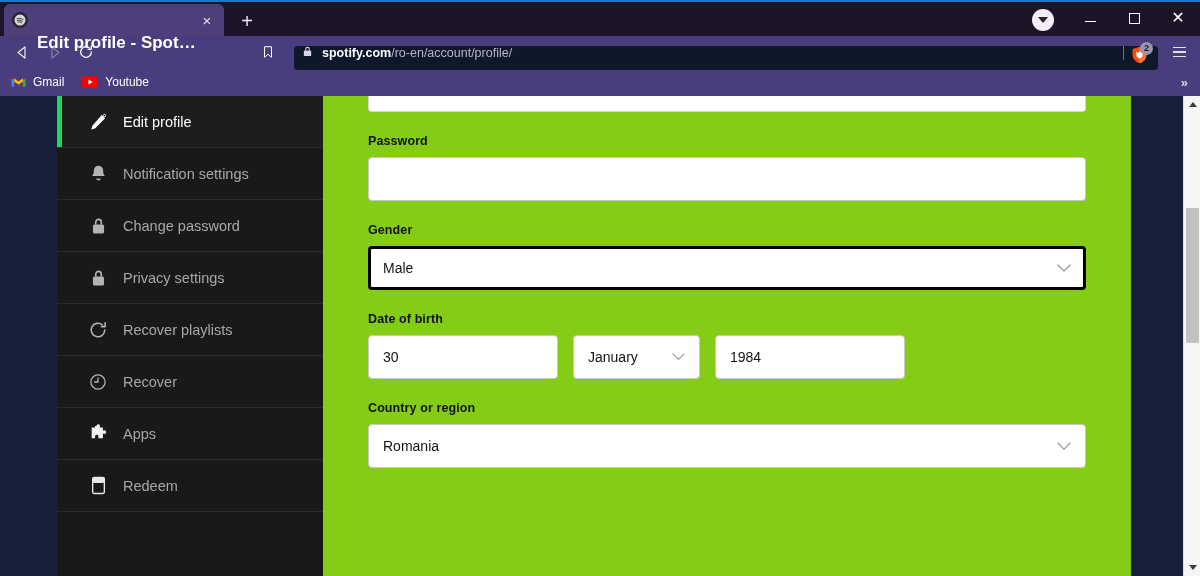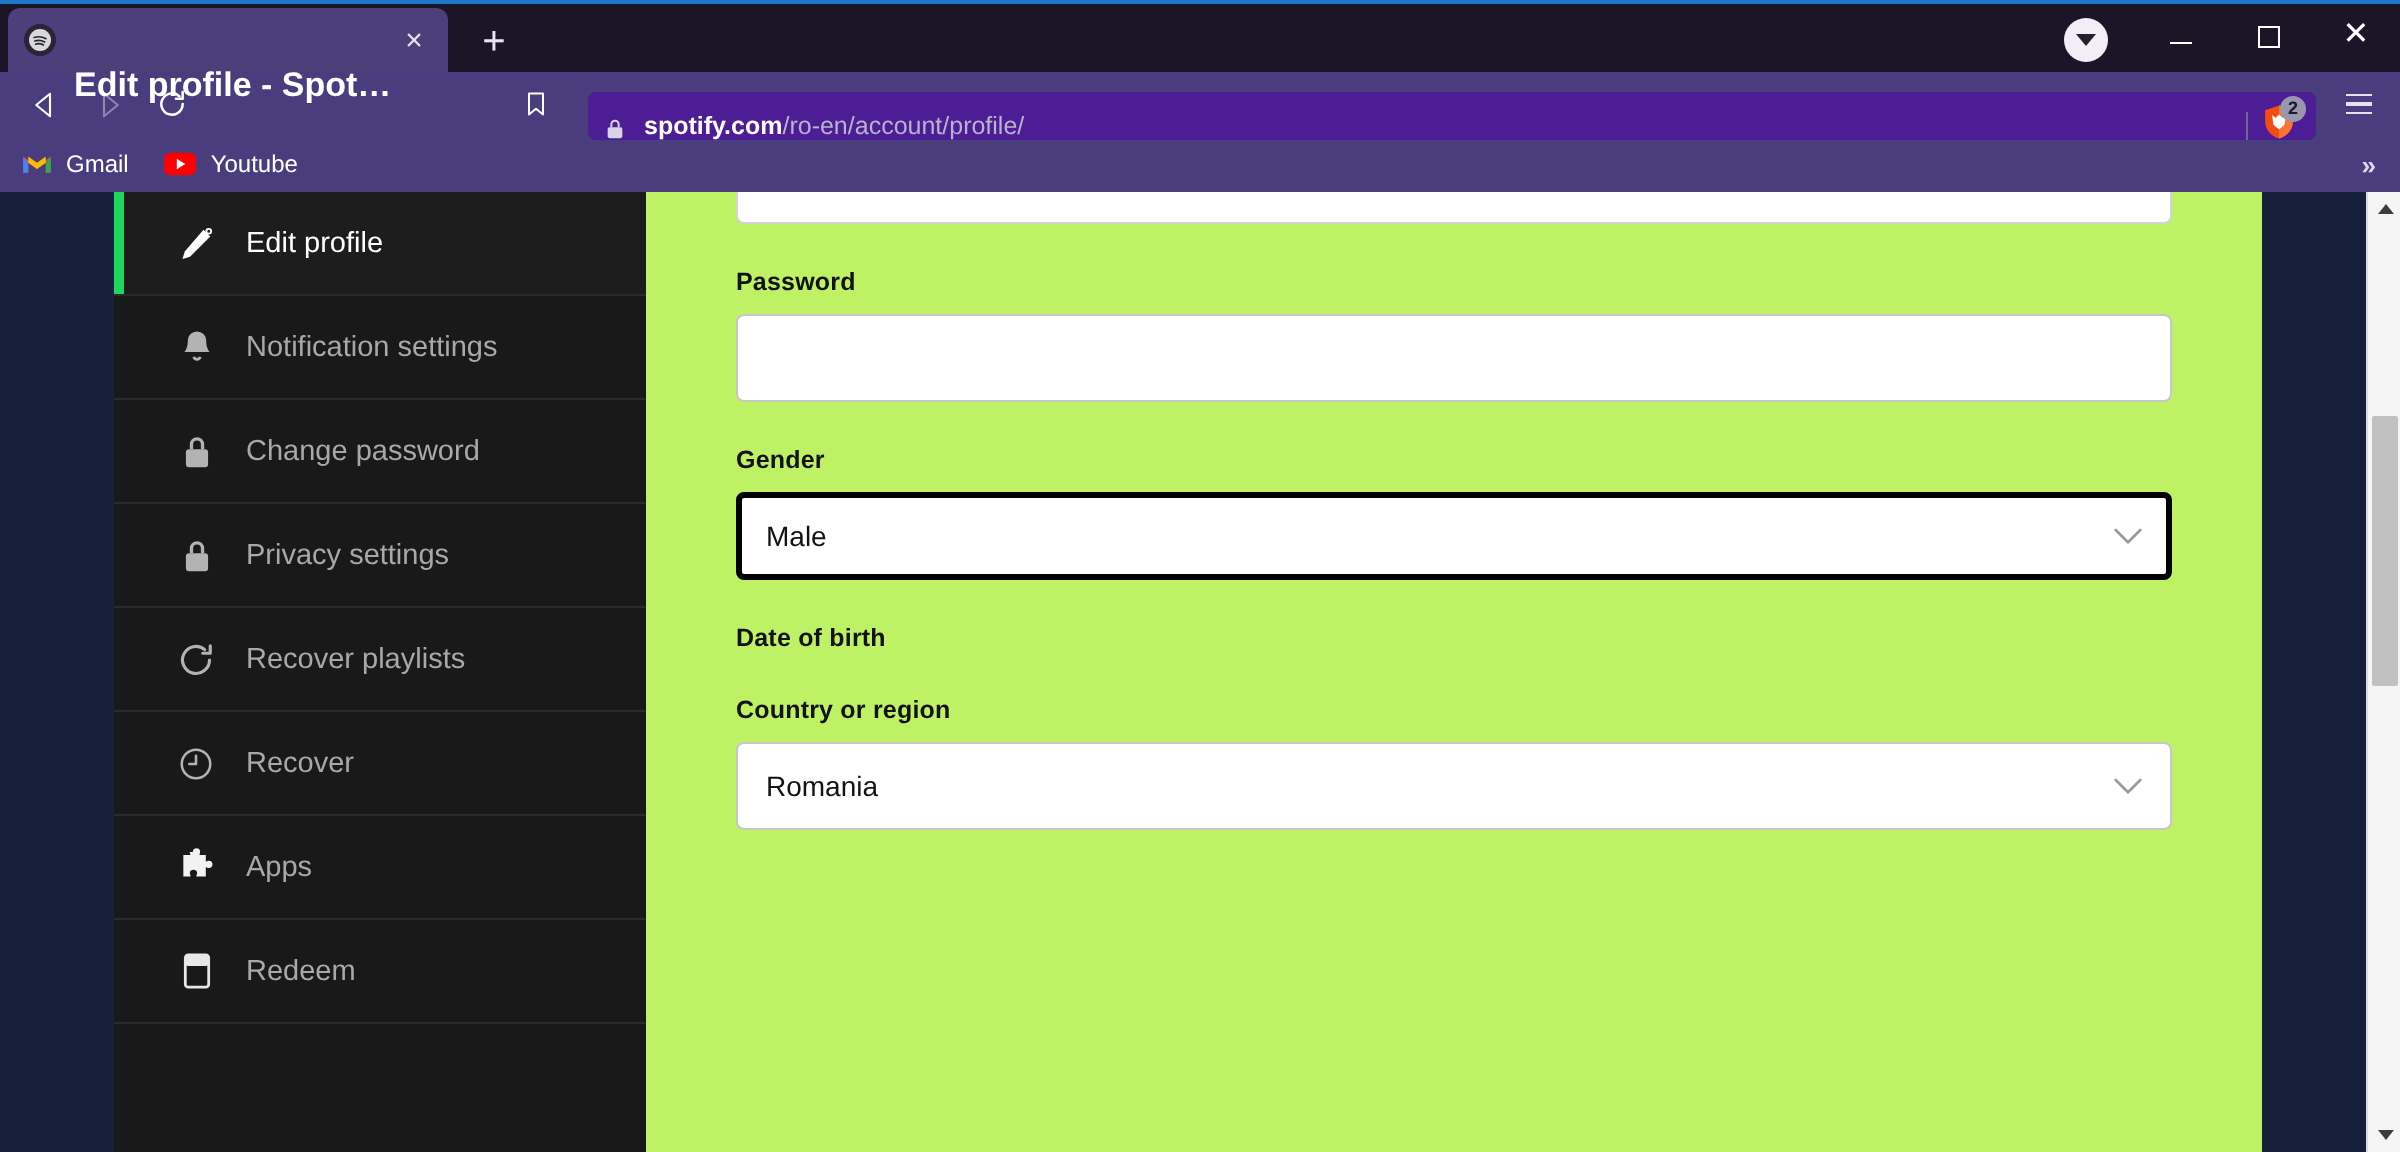--- a/index.html
+++ b/index.html
@@ -75,22 +75,22 @@
     height: 32px; background: #4a3d7d;
     display: flex; align-items: center; padding: 0 6px;
   }
   .navbtn {
     width: 32px; height: 28px; display: flex;
     align-items: center; justify-content: center; flex: 0 0 auto;
   }
   .navbtn svg { display: block; }
   .omnibox {
     flex: 1 1 auto; height: 24px; margin: 12px 6px 0 10px;
-    background: #4c1d95; border-radius: 4px;
-    display: flex; align-items: flex-end; padding: 0 8px;
+    background: #0f172a; border-radius: 4px;
+    display: flex; align-items: flex-start; padding: 0 8px;
     min-width: 0; position: relative;
   }
   .lock { margin-right: 9px; flex: 0 0 auto; display: flex; }
   .url {
     font-size: 12.5px; color: #b9b3cd; white-space: nowrap;
     overflow: hidden; text-overflow: ellipsis; flex: 1 1 auto;
   }
   .url b { color: #ffffff; font-weight: bold; }
   .omni-divider {
     width: 1px; height: 14px; background: #6f6894;
@@ -154,21 +154,21 @@
     align-items: center; justify-content: center; margin-right: 12px;
   }
   .nav-label { font-size: 14.5px; color: #a8a8a8; white-space: nowrap; }
   .nav-item.active .nav-label { color: #ffffff; font-weight: normal; }
   .sidebar-tail { height: 100%; background: #191919; }
 
   
   .content {
     position: absolute; left: 323px; top: 0;
     width: 808px; height: 480px;
-    background: #bef264; overflow: hidden;
+    background: #84cc16; overflow: hidden;
   }
   .form { padding: 0 45px; }
 
   .partial-input {
     height: 16px; border: 1px solid #d4d4d4;
     border-top: none; border-radius: 0 0 4px 4px;
     background: #ffffff; margin-top: 0;
   }
 
   .field { margin-top: 22px; }
@@ -454,20 +454,36 @@
             <span class="chev">
               <svg width="14" height="9" viewBox="0 0 16 10">
                 <path d="M1 1 L8 8 L15 1" fill="none" stroke="#9a9a9a" stroke-width="1.5" stroke-linecap="round" stroke-linejoin="round"></path>
               </svg>
             </span>
           </div>
         </div>
 
         <div class="field">
           <div class="field-label">Date of birth</div>
+          <div class="dob-row">
+            <div class="input-box dob-day">
+              <span class="val">30</span>
+            </div>
+            <div class="input-box dob-month">
+              <span class="val">January</span>
+              <span class="chev">
+                <svg width="13" height="8" viewBox="0 0 16 10">
+                  <path d="M1 1 L8 8 L15 1" fill="none" stroke="#9a9a9a" stroke-width="1.5" stroke-linecap="round" stroke-linejoin="round"></path>
+                </svg>
+              </span>
+            </div>
+            <div class="input-box dob-year">
+              <span class="val">1984</span>
+            </div>
+          </div>
         </div>
 
         <div class="field">
           <div class="field-label">Country or region</div>
           <div class="input-box">
             <span class="val">Romania</span>
             <span class="chev">
               <svg width="14" height="9" viewBox="0 0 16 10">
                 <path d="M1 1 L8 8 L15 1" fill="none" stroke="#9a9a9a" stroke-width="1.5" stroke-linecap="round" stroke-linejoin="round"></path>
               </svg>

